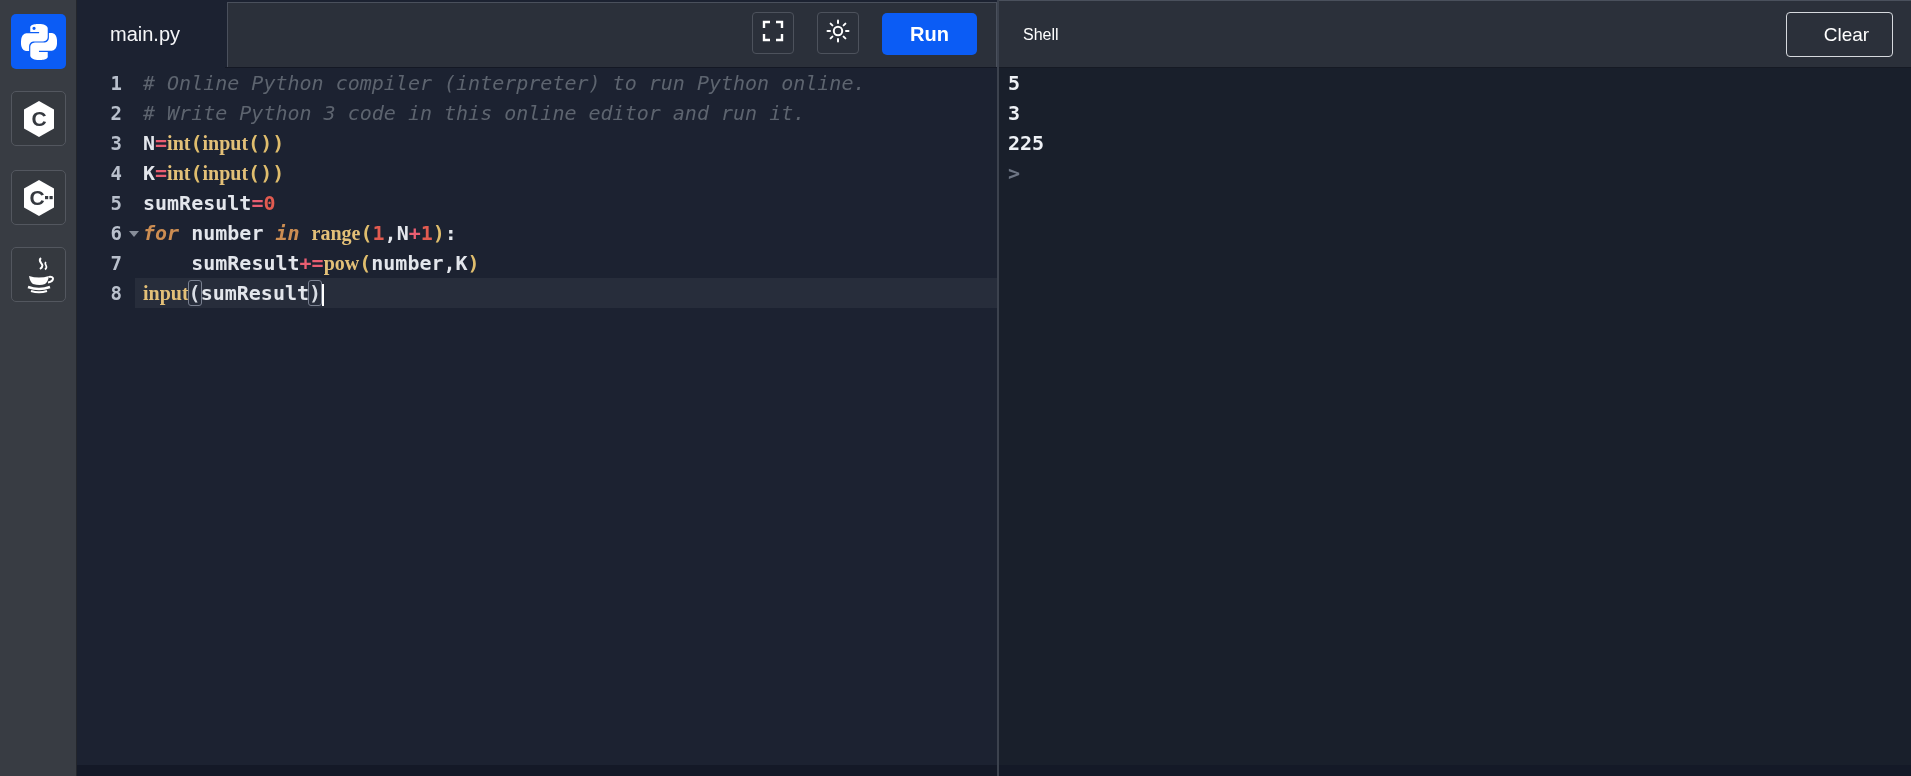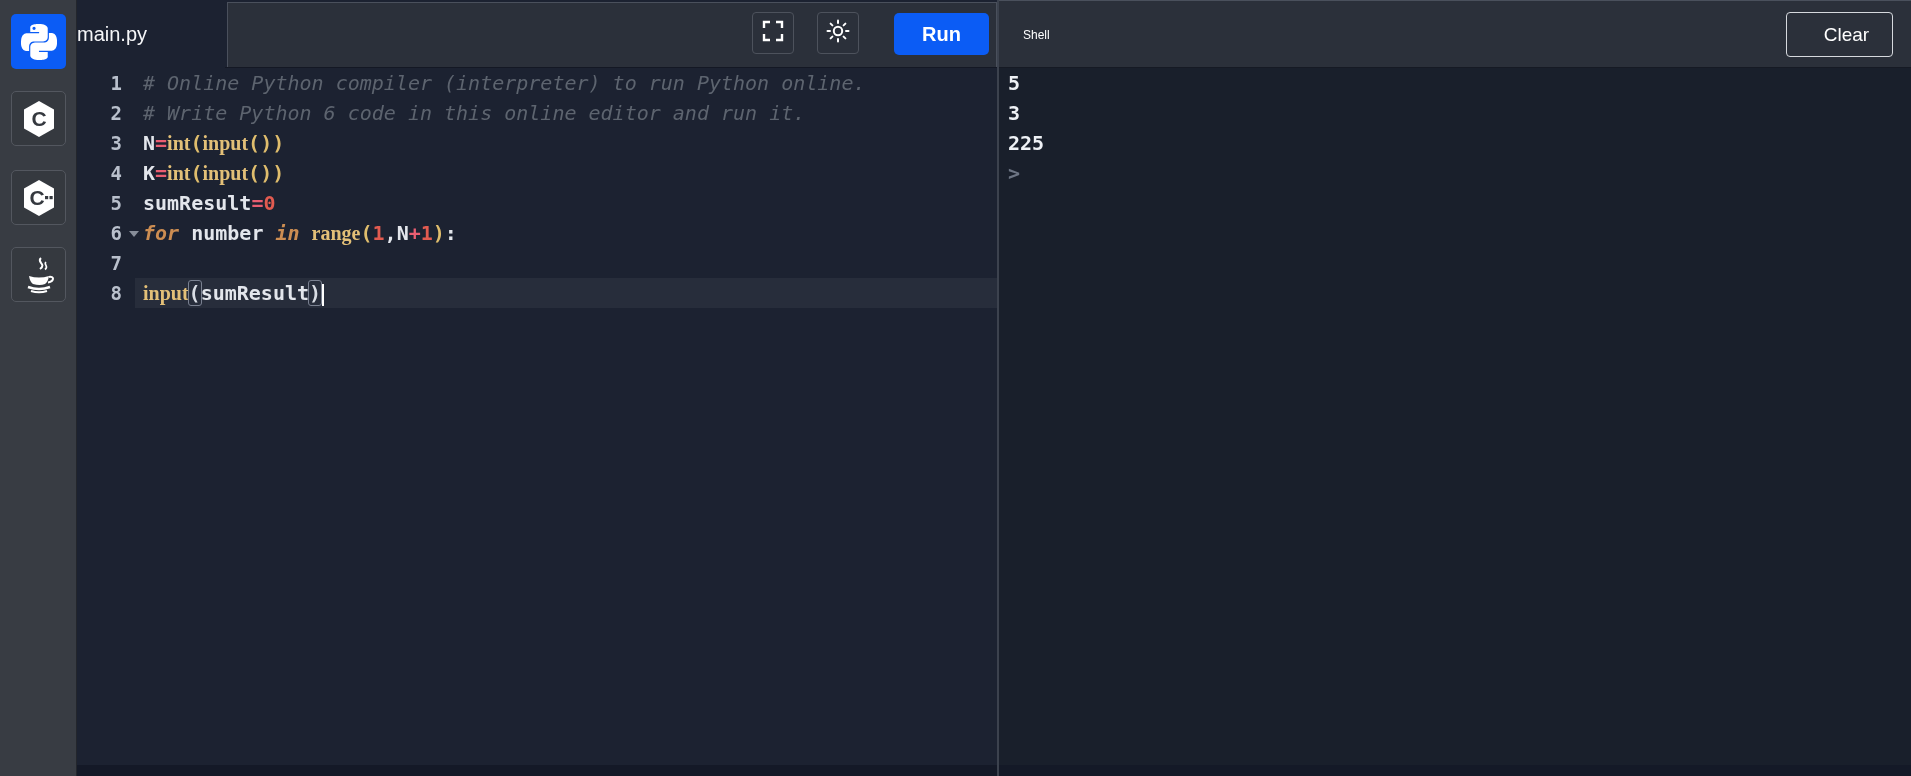--- a/index.html
+++ b/index.html
@@ -30,29 +30,29 @@
             background:#35393f;border:1px solid #53575f;}
   .lang-btn.active{background:var(--accent);border:none;}
   .lang-btn svg{display:block;}
 
   
   .editor-pane{position:absolute;left:77px;top:0;bottom:0;width:920px;background:var(--editor-bg);}
   .tabbar{position:absolute;left:0;top:0;right:0;height:68px;background:var(--editor-bg);
           border-bottom:1px solid #141824;}
   .tabbar-rest{position:absolute;left:150px;right:0;top:2px;bottom:0;background:var(--header-bg);
                border:1px solid #4a505c;border-bottom:none;}
-  .tab{position:absolute;left:0;top:0;width:148px;height:68px;line-height:68px;
+  .tab{position:absolute;left:0;top:0;width:148px;height:68px;line-height:68px;padding-left:33px;
        color:#f5f6f8;font-size:20px;background:var(--editor-bg);cursor:pointer;z-index:2;}
   .icon-btn{position:absolute;top:12px;width:42px;height:42px;border:1px solid #4d525c;border-radius:4px;
             background:transparent;display:flex;align-items:center;justify-content:center;cursor:pointer;z-index:3;}
   .btn-fullscreen{left:675px;}
   .btn-theme{left:740px;}
   .run-btn{position:absolute;left:805px;top:13px;width:95px;height:42px;background:var(--accent);
            border:none;border-radius:5px;color:#fff;font-size:20px;font-weight:bold;cursor:pointer;z-index:3;
-           font-family:"Liberation Sans",sans-serif;margin-left:12px;}
+           font-family:"Liberation Sans",sans-serif;}
 
   .code-area{position:absolute;left:0;right:0;top:68px;bottom:11px;overflow:hidden;}
   .row{position:relative;height:30px;line-height:30px;white-space:pre;
        font-family:"DejaVu Sans Mono","Liberation Mono",monospace;font-size:20px;font-weight:bold;}
   .row.current::before{content:"";position:absolute;left:58px;right:0;top:0;bottom:0;
        background:rgba(255,255,255,0.05);}
   .ln{position:absolute;left:0;top:0;width:45px;text-align:right;color:#b9c0cc;font-size:19px;}
   .fold{position:absolute;left:52px;top:13px;width:0;height:0;
         border-left:5px solid transparent;border-right:5px solid transparent;border-top:6px solid #878d99;}
   .code{position:absolute;left:66px;top:0;z-index:1;text-align:right;}
@@ -66,21 +66,21 @@
   .tok-match{color:#d9dde4;border:1px solid #7a8191;border-radius:3px;margin:0 -1px;}
   .cursor{display:inline-block;width:2px;height:22px;background:#ffffff;vertical-align:middle;margin-left:1px;}
 
   
   .v-divider{position:absolute;left:997px;top:0;bottom:0;width:2px;background:var(--divider);z-index:5;}
 
   
   .shell-pane{position:absolute;left:999px;right:0;top:0;bottom:0;background:var(--shell-bg);}
   .shellbar{position:absolute;left:0;right:0;top:0;height:68px;background:var(--header-bg);
             border-top:1px solid #4a505c;border-bottom:1px solid #161a24;}
-  .shell-title{position:absolute;left:24px;top:0;height:68px;line-height:68px;color:#ffffff;font-size:12px;}
+  .shell-title{position:absolute;left:24px;top:0;height:68px;line-height:68px;color:#ffffff;font-size:16px;}
   .clear-btn{position:absolute;right:18px;top:11px;width:107px;height:45px;background:transparent;
              border:1px solid #d6d9de;border-radius:4px;color:#ffffff;font-size:19px;cursor:pointer;
              font-family:"Liberation Sans",sans-serif;padding-left:14px;}
   .shell-out{position:absolute;left:9px;right:0;top:68px;bottom:11px;overflow:hidden;
              font-family:"DejaVu Sans Mono","Liberation Mono",monospace;font-size:20px;font-weight:bold;}
   .shell-line{height:30px;line-height:30px;color:#eef1f5;white-space:pre;}
   .shell-line.prompt{color:#6d7584;}
 
   
   .bottom-strip{position:absolute;left:77px;right:0;bottom:0;height:11px;background:#141927;z-index:4;}
@@ -156,26 +156,26 @@
               <path d="M18.6 18.6 l1.8 1.8"></path>
               <path d="M20.4 5.6 l-1.8 1.8"></path>
               <path d="M7.4 18.6 l-1.8 1.8"></path>
           </svg>
         </span>
       </div>
       <button class="run-btn">Run</button>
     </div>
     <div class="code-area">
         <div class="row"><span class="ln">1</span><span class="code"><span class="tok-com"># Online Python compiler (interpreter) to run Python online.</span></span></div>
-        <div class="row"><span class="ln">2</span><span class="code"><span class="tok-com"># Write Python 6 code in this online editor and run it.</span></span></div>
+        <div class="row"><span class="ln">2</span><span class="code"><span class="tok-com"># Write Python 3 code in this online editor and run it.</span></span></div>
         <div class="row"><span class="ln">3</span><span class="code"><span class="tok-var">N</span><span class="tok-op">=</span><span class="tok-fn">int</span><span class="tok-par">(</span><span class="tok-fn">input</span><span class="tok-par">(</span><span class="tok-par">)</span><span class="tok-par">)</span></span></div>
         <div class="row"><span class="ln">4</span><span class="code"><span class="tok-var">K</span><span class="tok-op">=</span><span class="tok-fn">int</span><span class="tok-par">(</span><span class="tok-fn">input</span><span class="tok-par">(</span><span class="tok-par">)</span><span class="tok-par">)</span></span></div>
         <div class="row"><span class="ln">5</span><span class="code"><span class="tok-var">sumResult</span><span class="tok-op">=</span><span class="tok-num">0</span></span></div>
         <div class="row"><span class="ln">6</span><span class="fold"></span><span class="code"><span class="tok-kw">for</span><span class="tok-var"> </span><span class="tok-var">number</span><span class="tok-var"> </span><span class="tok-kw">in</span><span class="tok-var"> </span><span class="tok-fn">range</span><span class="tok-par">(</span><span class="tok-num">1</span><span class="tok-var">,</span><span class="tok-var">N</span><span class="tok-op">+</span><span class="tok-num">1</span><span class="tok-par">)</span><span class="tok-var">:</span></span></div>
-        <div class="row"><span class="ln">7</span></div>
+        <div class="row"><span class="ln">7</span><span class="code"><span class="tok-var">    </span><span class="tok-var">sumResult</span><span class="tok-op">+=</span><span class="tok-fn">pow</span><span class="tok-par">(</span><span class="tok-var">number</span><span class="tok-var">,</span><span class="tok-var">K</span><span class="tok-par">)</span></span></div>
         <div class="row current"><span class="ln">8</span><span class="code"><span class="tok-fn">input</span><span class="tok-match">(</span><span class="tok-var">sumResult</span><span class="tok-match">)</span><span class="cursor"></span></span></div>
       </div>
   </section>
 
   <div class="v-divider"></div>
 
   <section class="shell-pane">
     <div class="shellbar">
       <div class="shell-title">Shell</div>
       <button class="clear-btn">Clear</button>

